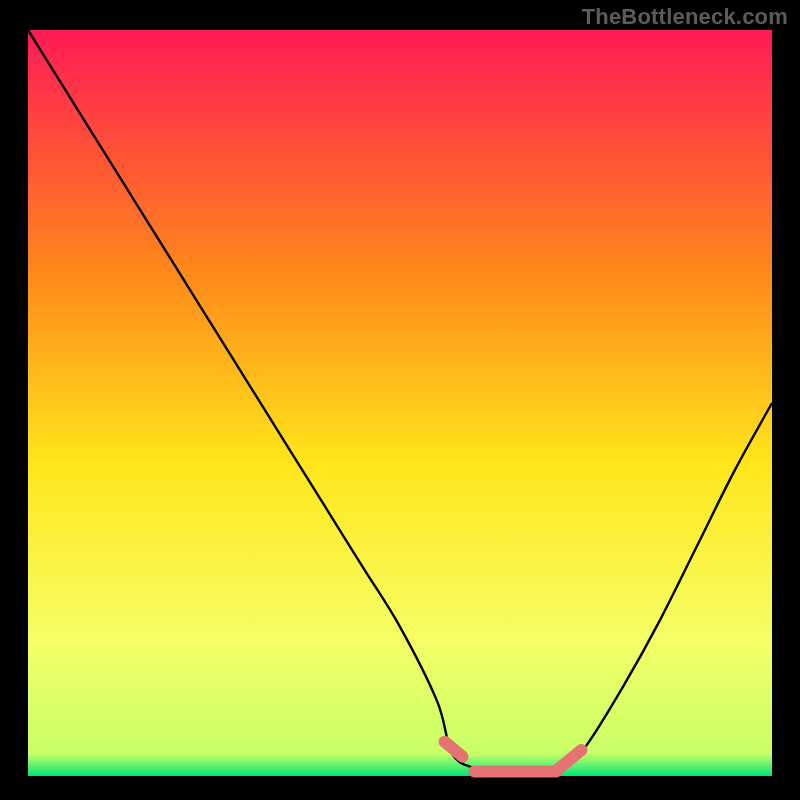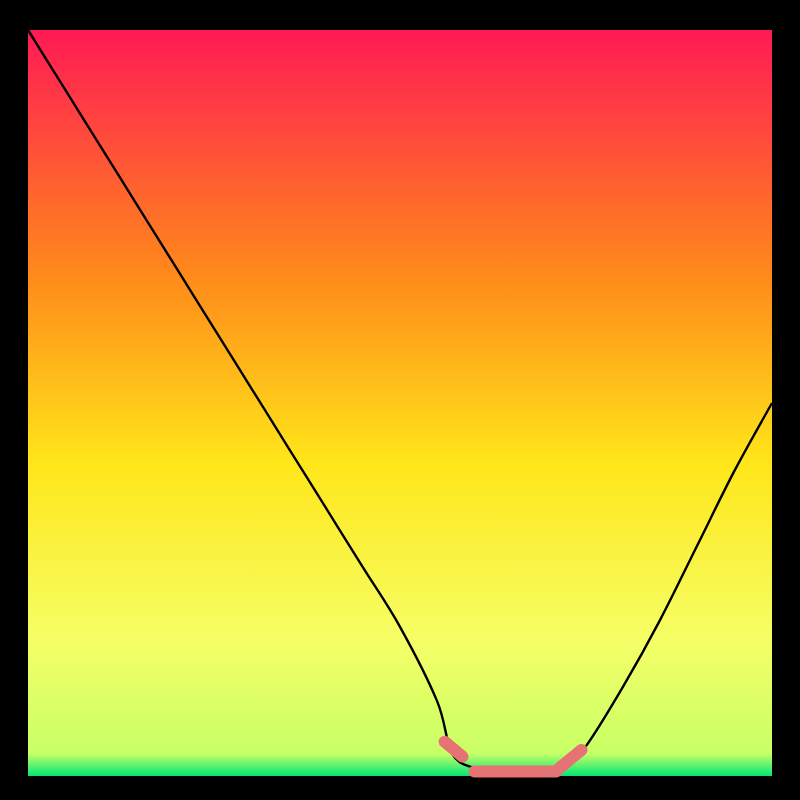--- a/index.html
+++ b/index.html
@@ -26,20 +26,21 @@
     left: 0;
     top: 0;
     width: 800px;
     height: 800px;
   }
 </style>
 </head>
 <body>
 
 <div class="stage">
+  <div class="watermark">TheBottleneck.com</div>
 
   <svg class="plot" viewBox="0 0 800 800" preserveAspectRatio="none">
     <defs>
       <linearGradient id="bg-grad" x1="0" y1="0" x2="0" y2="1">
           <stop offset="0%" stop-color="#ff1a55"></stop>
           <stop offset="33%" stop-color="#ff8a1a"></stop>
           <stop offset="57.99999999999999%" stop-color="#ffe61a"></stop>
           <stop offset="82%" stop-color="#f5ff66"></stop>
           <stop offset="97%" stop-color="#c8ff66"></stop>
           <stop offset="100%" stop-color="#00e676"></stop>

